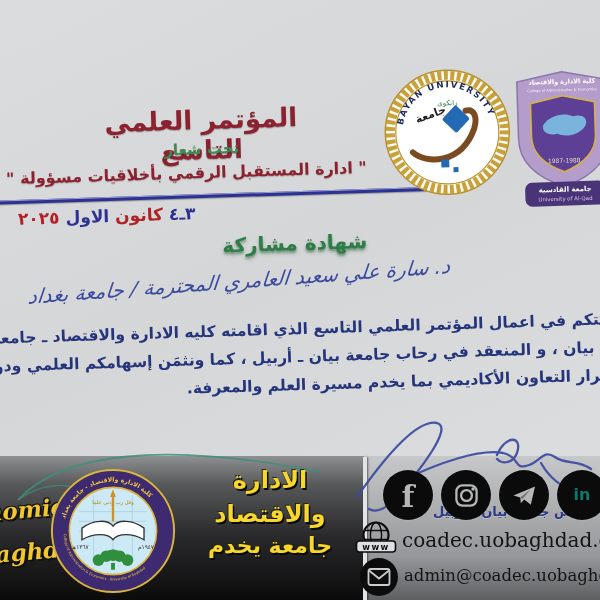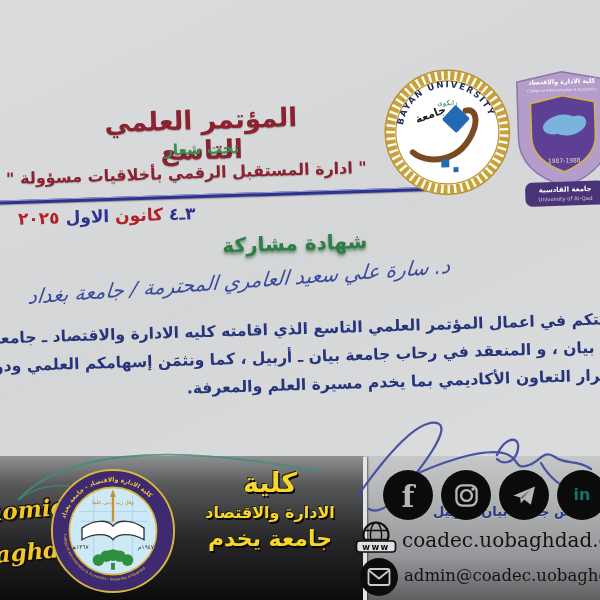--- a/index.html
+++ b/index.html
@@ -134,22 +134,21 @@
       <path d="M 47,98 Q 65,70 83,98 Q 65,90 47,98 Z" fill="#2f8f3f"></path>
       <circle cx="50" cy="95" r="6" fill="#2f8f3f"></circle>
         <circle cx="58" cy="91" r="6" fill="#2f8f3f"></circle>
       <circle cx="65" cy="90" r="6" fill="#2f8f3f"></circle>
         <circle cx="72" cy="91" r="6" fill="#2f8f3f"></circle>
       <circle cx="80" cy="95" r="6" fill="#2f8f3f"></circle>
       <rect x="63" y="98" width="4" height="7" fill="#2f8f3f"></rect>
     </svg>
 
     <div class="abs goldtitle rtl" style="left:186px;top:8px;width:168px;">
-      <div style="font-size:27px;">كلية</div>
-      <div style="font-size:16px;">الادارة والاقتصاد</div>
+      <div style="font-size:24px;">الادارة والاقتصاد</div>
       <div style="font-size:22px;">جامعة يخدم</div>
     </div>
 
     <div class="abs president rtl" style="right:10px;top:48px;z-index:1;">رئيس جامعة بيان - اربيل</div>
 
     <div class="abs" style="left:383px;top:14px;display:flex;gap:8px;z-index:4;">
       <div class="icon-circle">
         <span class="fb-glyph">f</span>
       </div>
       <div class="icon-circle">

